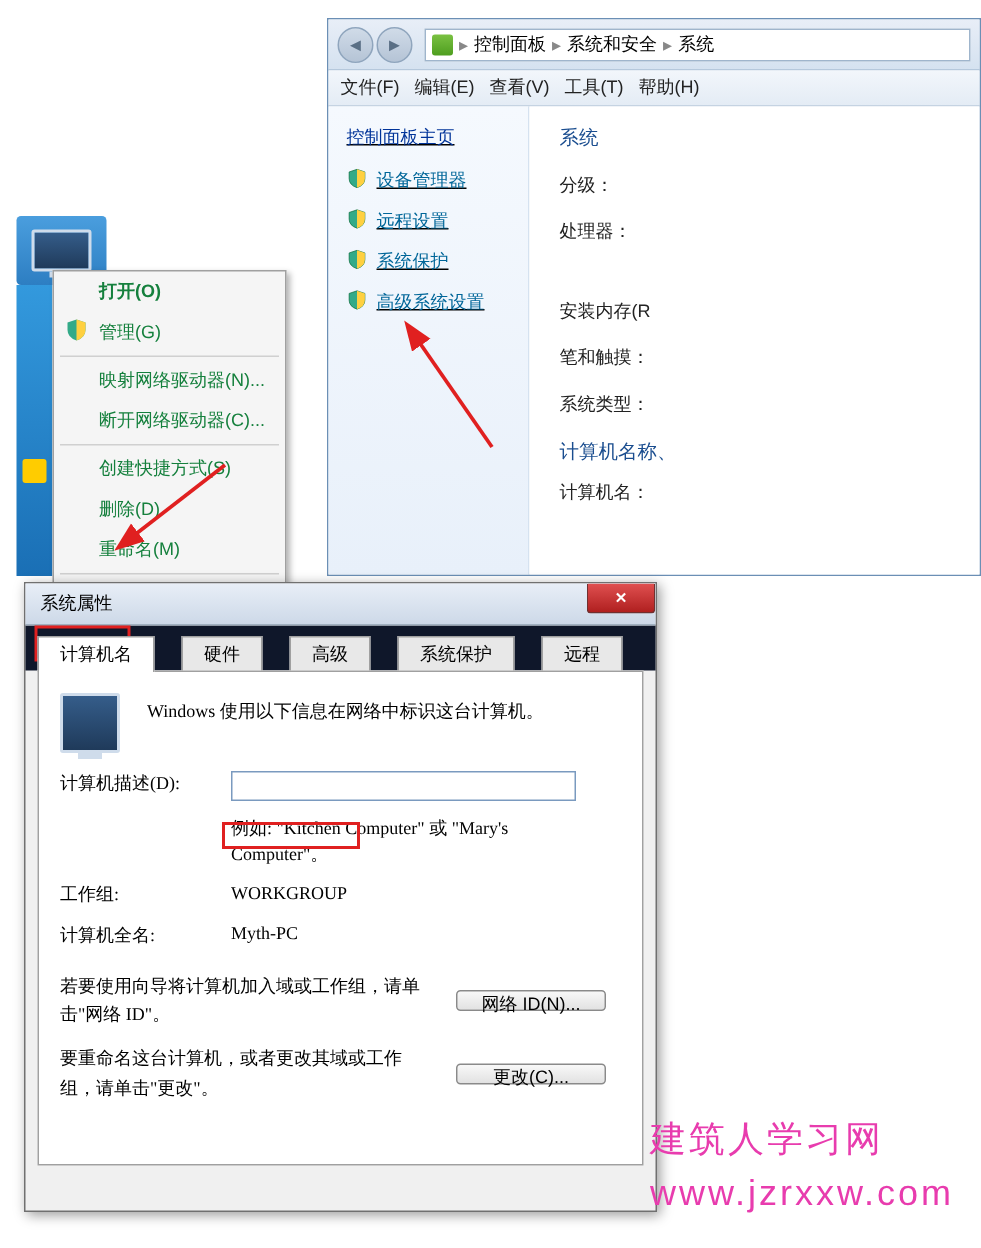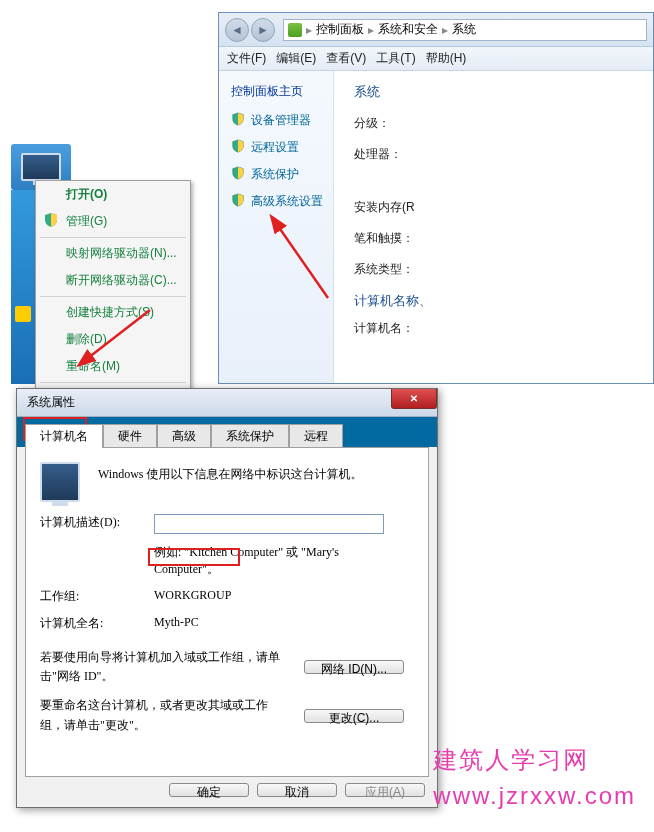--- a/index.html
+++ b/index.html
@@ -10,21 +10,21 @@
 .cp-titlebar { height: 34px; background: linear-gradient(#e8eef7, #d5e2f0); display: flex; align-items: center; padding: 0 6px; border-bottom: 1px solid #b5c8dc; }
 .nav-btn { width: 24px; height: 24px; border-radius: 50%; background: linear-gradient(#d0dbe8, #b5c4d6); border: 1px solid #8fa5bd; margin-right: 2px; display: flex; align-items: center; justify-content: center; color: #5a6f85; font-size: 12px; }
 .addr-bar { flex: 1; height: 22px; border: 1px solid #9fb5cc; background: #fff; margin-left: 6px; display: flex; align-items: center; padding: 0 4px; font-size: 12px; gap: 4px; }
 .addr-bar .sep { color: #888; }
 .addr-icon { width: 14px; height: 14px; background: linear-gradient(#7ac142, #4e9e1f); border-radius: 2px; }
 
 .cp-menubar { height: 24px; background: linear-gradient(#f2f6fb, #e4ecf5); border-bottom: 1px solid #c5d3e2; display: flex; align-items: center; font-size: 12px; padding-left: 8px; }
 .cp-menubar span { margin-right: 10px; color: #222; }
 
 .cp-body { display: flex; height: calc(100% - 58px); }
-.cp-left { width: 115px; background: linear-gradient(#f5f9fe, #e8f0fa); padding: 12px 0 0 12px; border-right: 1px solid #d5e2f0; }
+.cp-left { width: 134px; background: linear-gradient(#f5f9fe, #e8f0fa); padding: 12px 0 0 12px; border-right: 1px solid #d5e2f0; text-decoration: underline; }
 .cp-left-title { color: #003399; font-size: 12px; margin-bottom: 12px; }
 .cp-link { display: flex; align-items: flex-start; gap: 6px; margin-bottom: 10px; font-size: 12px; }
 .cp-link span { color: #006699; }
 .shield { width: 14px; height: 14px; }
 .shield svg { width: 14px; height: 14px; }
 
 .cp-right { flex: 1; padding: 12px 0 0 20px; background: #fff; }
 .cp-section-title { font-size: 13px; color: #1a4d8f; margin-bottom: 14px; }
 .cp-row { font-size: 12px; color: #222; margin-bottom: 14px; }
 .cp-subsection { font-size: 13px; color: #1a4d8f; margin: 10px 0 10px 0; }
@@ -43,21 +43,21 @@
 .ctx-icon { position: absolute; left: 7px; top: 4px; width: 16px; height: 16px; }
 
 
 .arrow { position: absolute; pointer-events: none; }
 .arrow svg { overflow: visible; }
 
 
 .sysprops { position: absolute; left: 16px; top: 388px; width: 422px; height: 420px; background: #f0f0f0; border: 1px solid #707070; box-shadow: 2px 2px 8px rgba(0,0,0,0.4); }
 .sp-title { height: 28px; background: linear-gradient(#e8eef7, #cdd9e8); border-bottom: 1px solid #a0b0c0; position: relative; padding-left: 10px; display: flex; align-items: center; font-size: 12px; }
 .sp-close { position: absolute; right: 0; top: 0; width: 46px; height: 20px; background: linear-gradient(#e05050, #b02020); border: 1px solid #703030; border-top: none; display: flex; align-items: center; justify-content: center; color: #fff; font-weight: bold; font-size: 10px; border-radius: 0 0 3px 3px; }
-.sp-tabs { display: flex; padding: 6px 8px 0 8px; background: #0369a1; gap: 0px; }
+.sp-tabs { display: flex; padding: 6px 8px 0 8px; background: #0f172a; gap: 18px; }
 .sp-tab { padding: 3px 14px; font-size: 12px; background: #f0f0f0; border: 1px solid #a0a0a0; border-bottom: none; position: relative; top: 1px; }
 .sp-tab.active { background: #fff; z-index: 2; }
 .sp-tab:not(.active) { background: #e8e8e8; }
 .sp-content { margin: 0 8px 8px 8px; background: #fff; border: 1px solid #a0a0a0; padding: 14px; height: 330px; position: relative; }
 .sp-row { display: flex; align-items: flex-start; margin-bottom: 10px; gap: 14px; }
 .sp-icon { width: 40px; height: 40px; background: linear-gradient(#355d8a, #1f3a5a); border: 2px solid #cfdceb; border-radius: 2px; flex-shrink: 0; position: relative; margin-right: 4px; }
 .sp-icon::after { content: ''; position: absolute; bottom: -6px; left: 50%; transform: translateX(-50%); width: 16px; height: 4px; background: #cfdceb; }
 .sp-label { width: 100px; font-size: 12px; font-family: SimSun; }
 .sp-field { font-size: 12px; font-family: SimSun; }
 .sp-input { border: 1px solid #7a9abf; height: 20px; width: 230px; padding: 0 4px; }
@@ -224,25 +224,20 @@
     </div>
     <div class="sp-row" style="margin-top:16px;align-items:center">
       <div style="width:250px;font-size:12px;font-family:SimSun;line-height:1.6">若要使用向导将计算机加入域或工作组，请单击"网络 ID"。</div>
       <button class="sp-btn" style="width:100px">网络 ID(N)...</button>
     </div>
     <div class="sp-row" style="margin-top:10px;align-items:center">
       <div style="width:250px;font-size:12px;font-family:SimSun;line-height:1.6">要重命名这台计算机，或者更改其域或工作组，请单击"更改"。</div>
       <button class="sp-btn" style="width:100px">更改(C)...</button>
     </div>
   </div>
-  <div class="sp-buttons">
-    <button class="sp-btn sp-wide-btn">确定</button>
-    <button class="sp-btn sp-wide-btn">取消</button>
-    <button class="sp-btn sp-wide-btn" style="color:#888" disabled="">应用(A)</button>
-  </div>
 </div>
 
 <div class="hl-red" style="left:23px; top:417px; width:64px; height:24px;"></div>
 <div class="hl-red" style="left:148px; top:548px; width:92px; height:18px;"></div>
 
 <div class="watermark">
   <div>建筑人学习网</div>
   <div>www.jzrxxw.com</div>
 </div>
 

